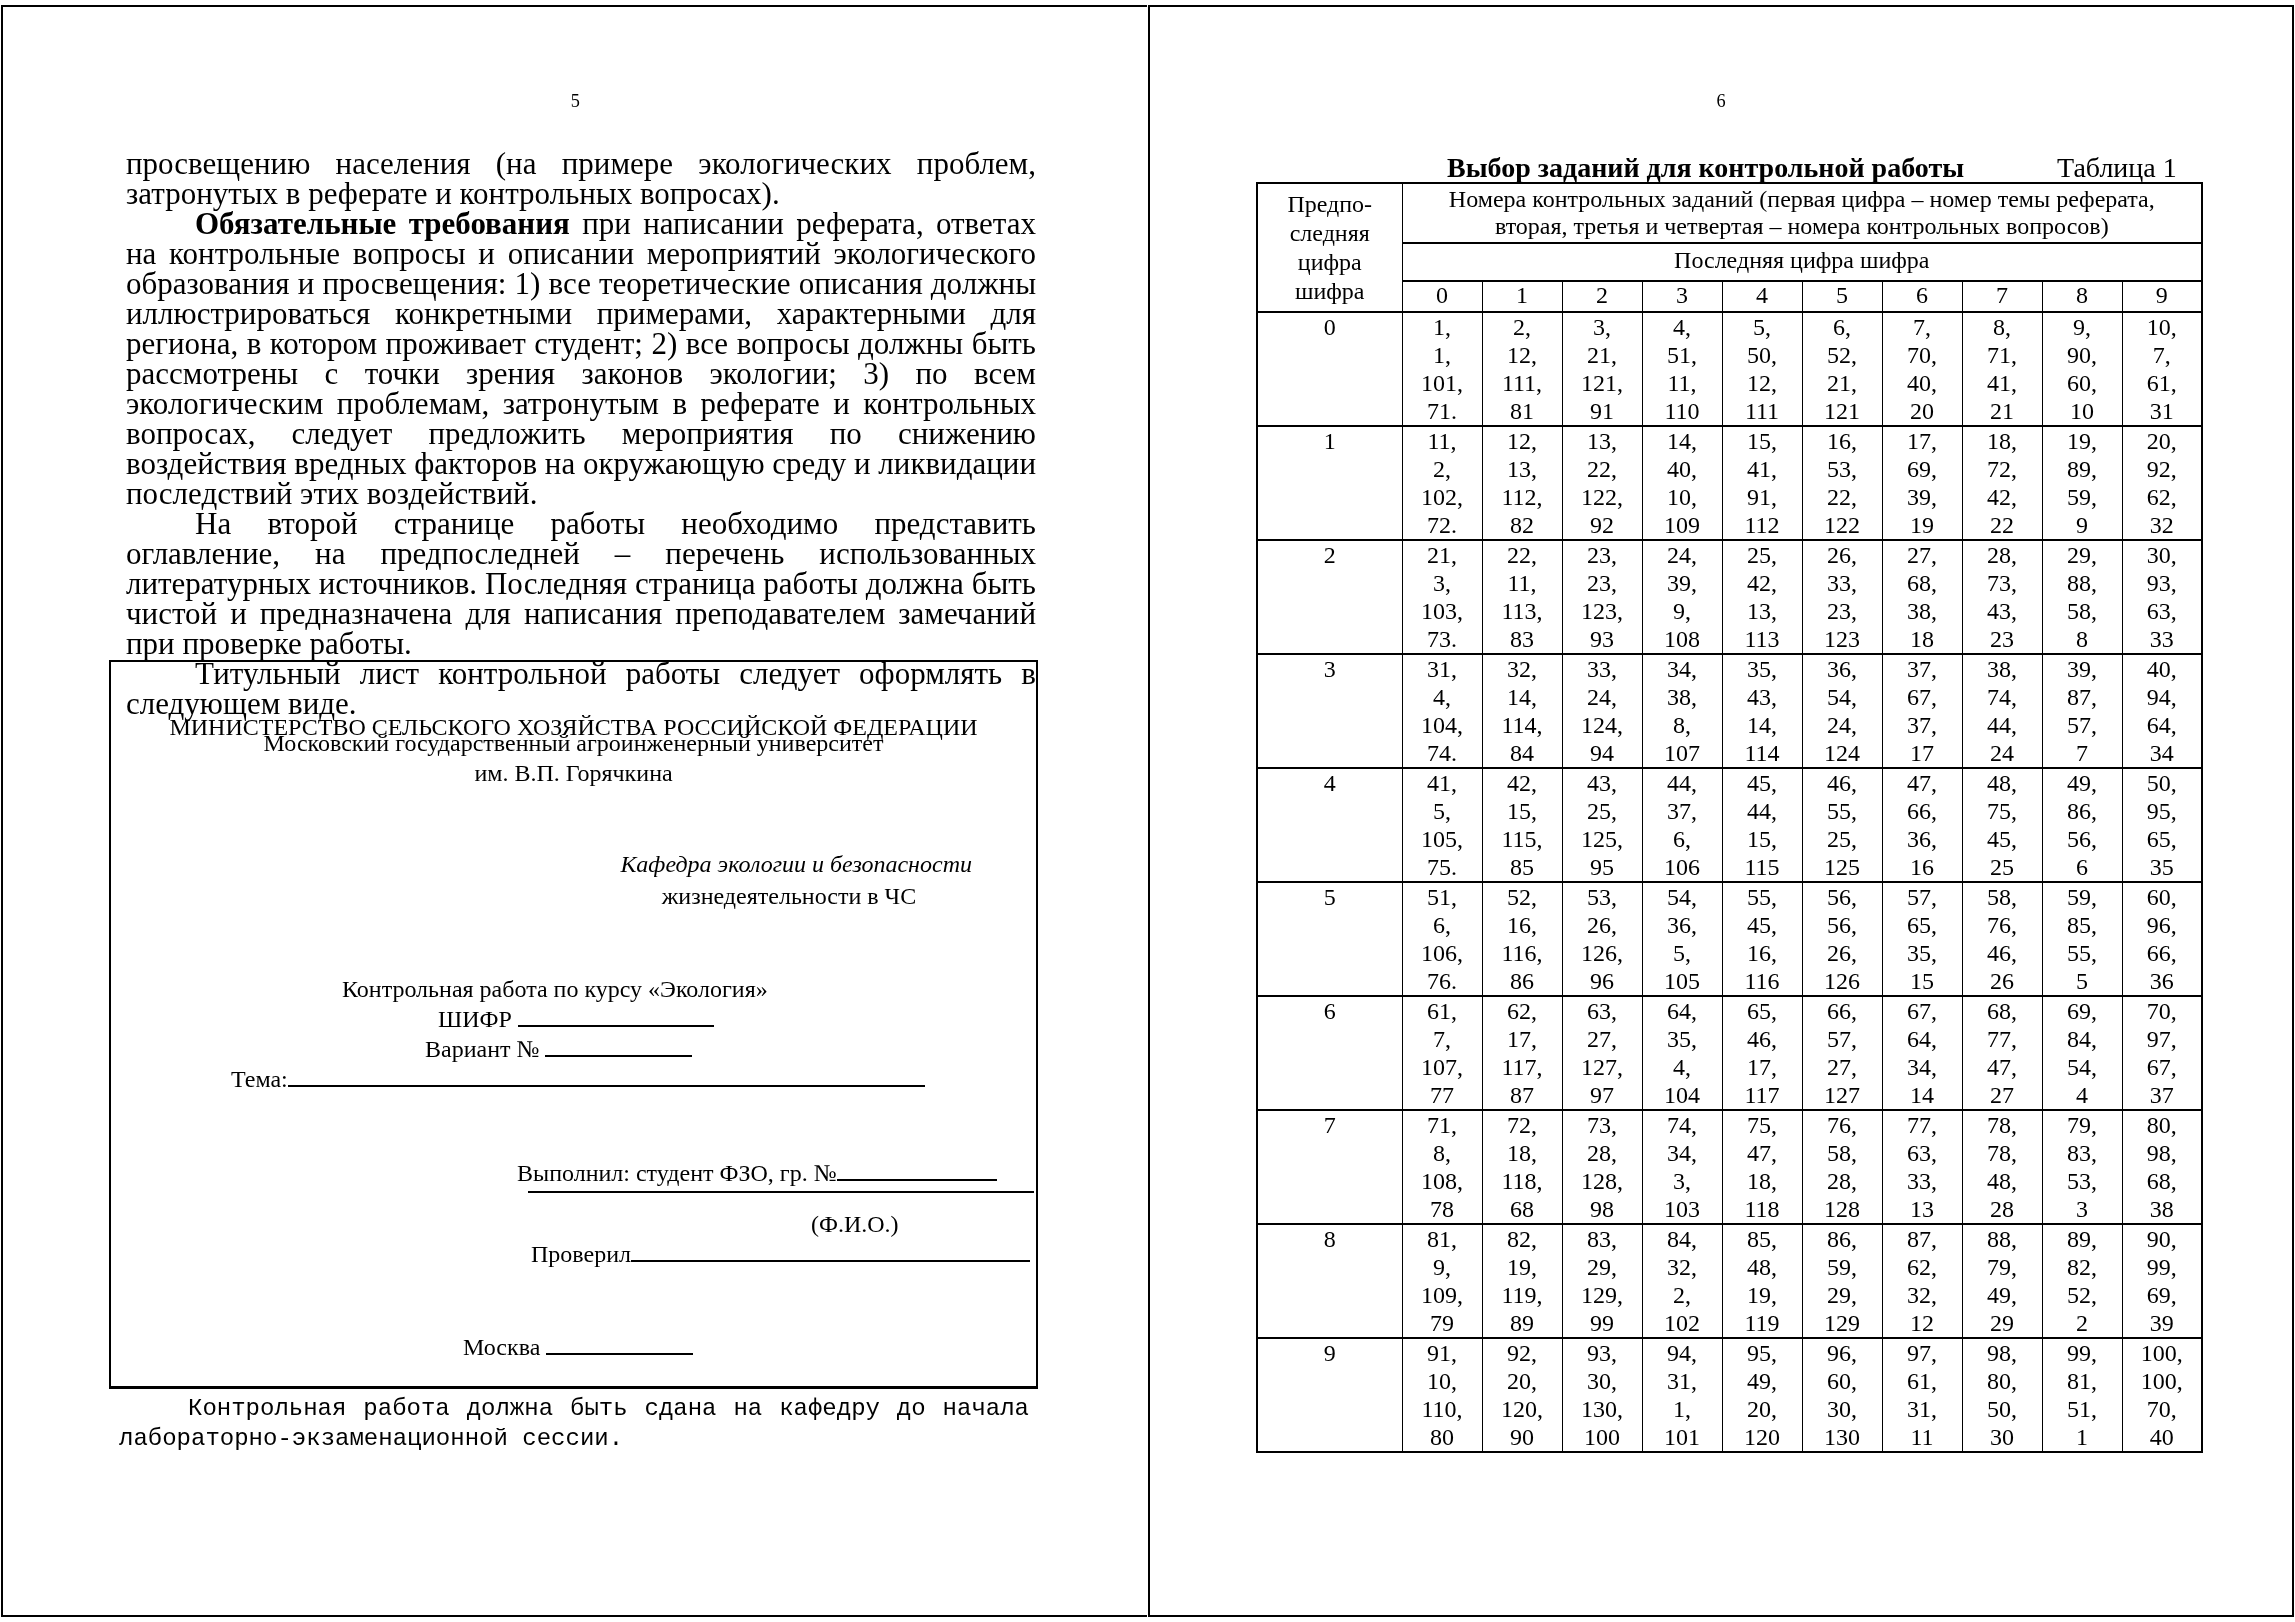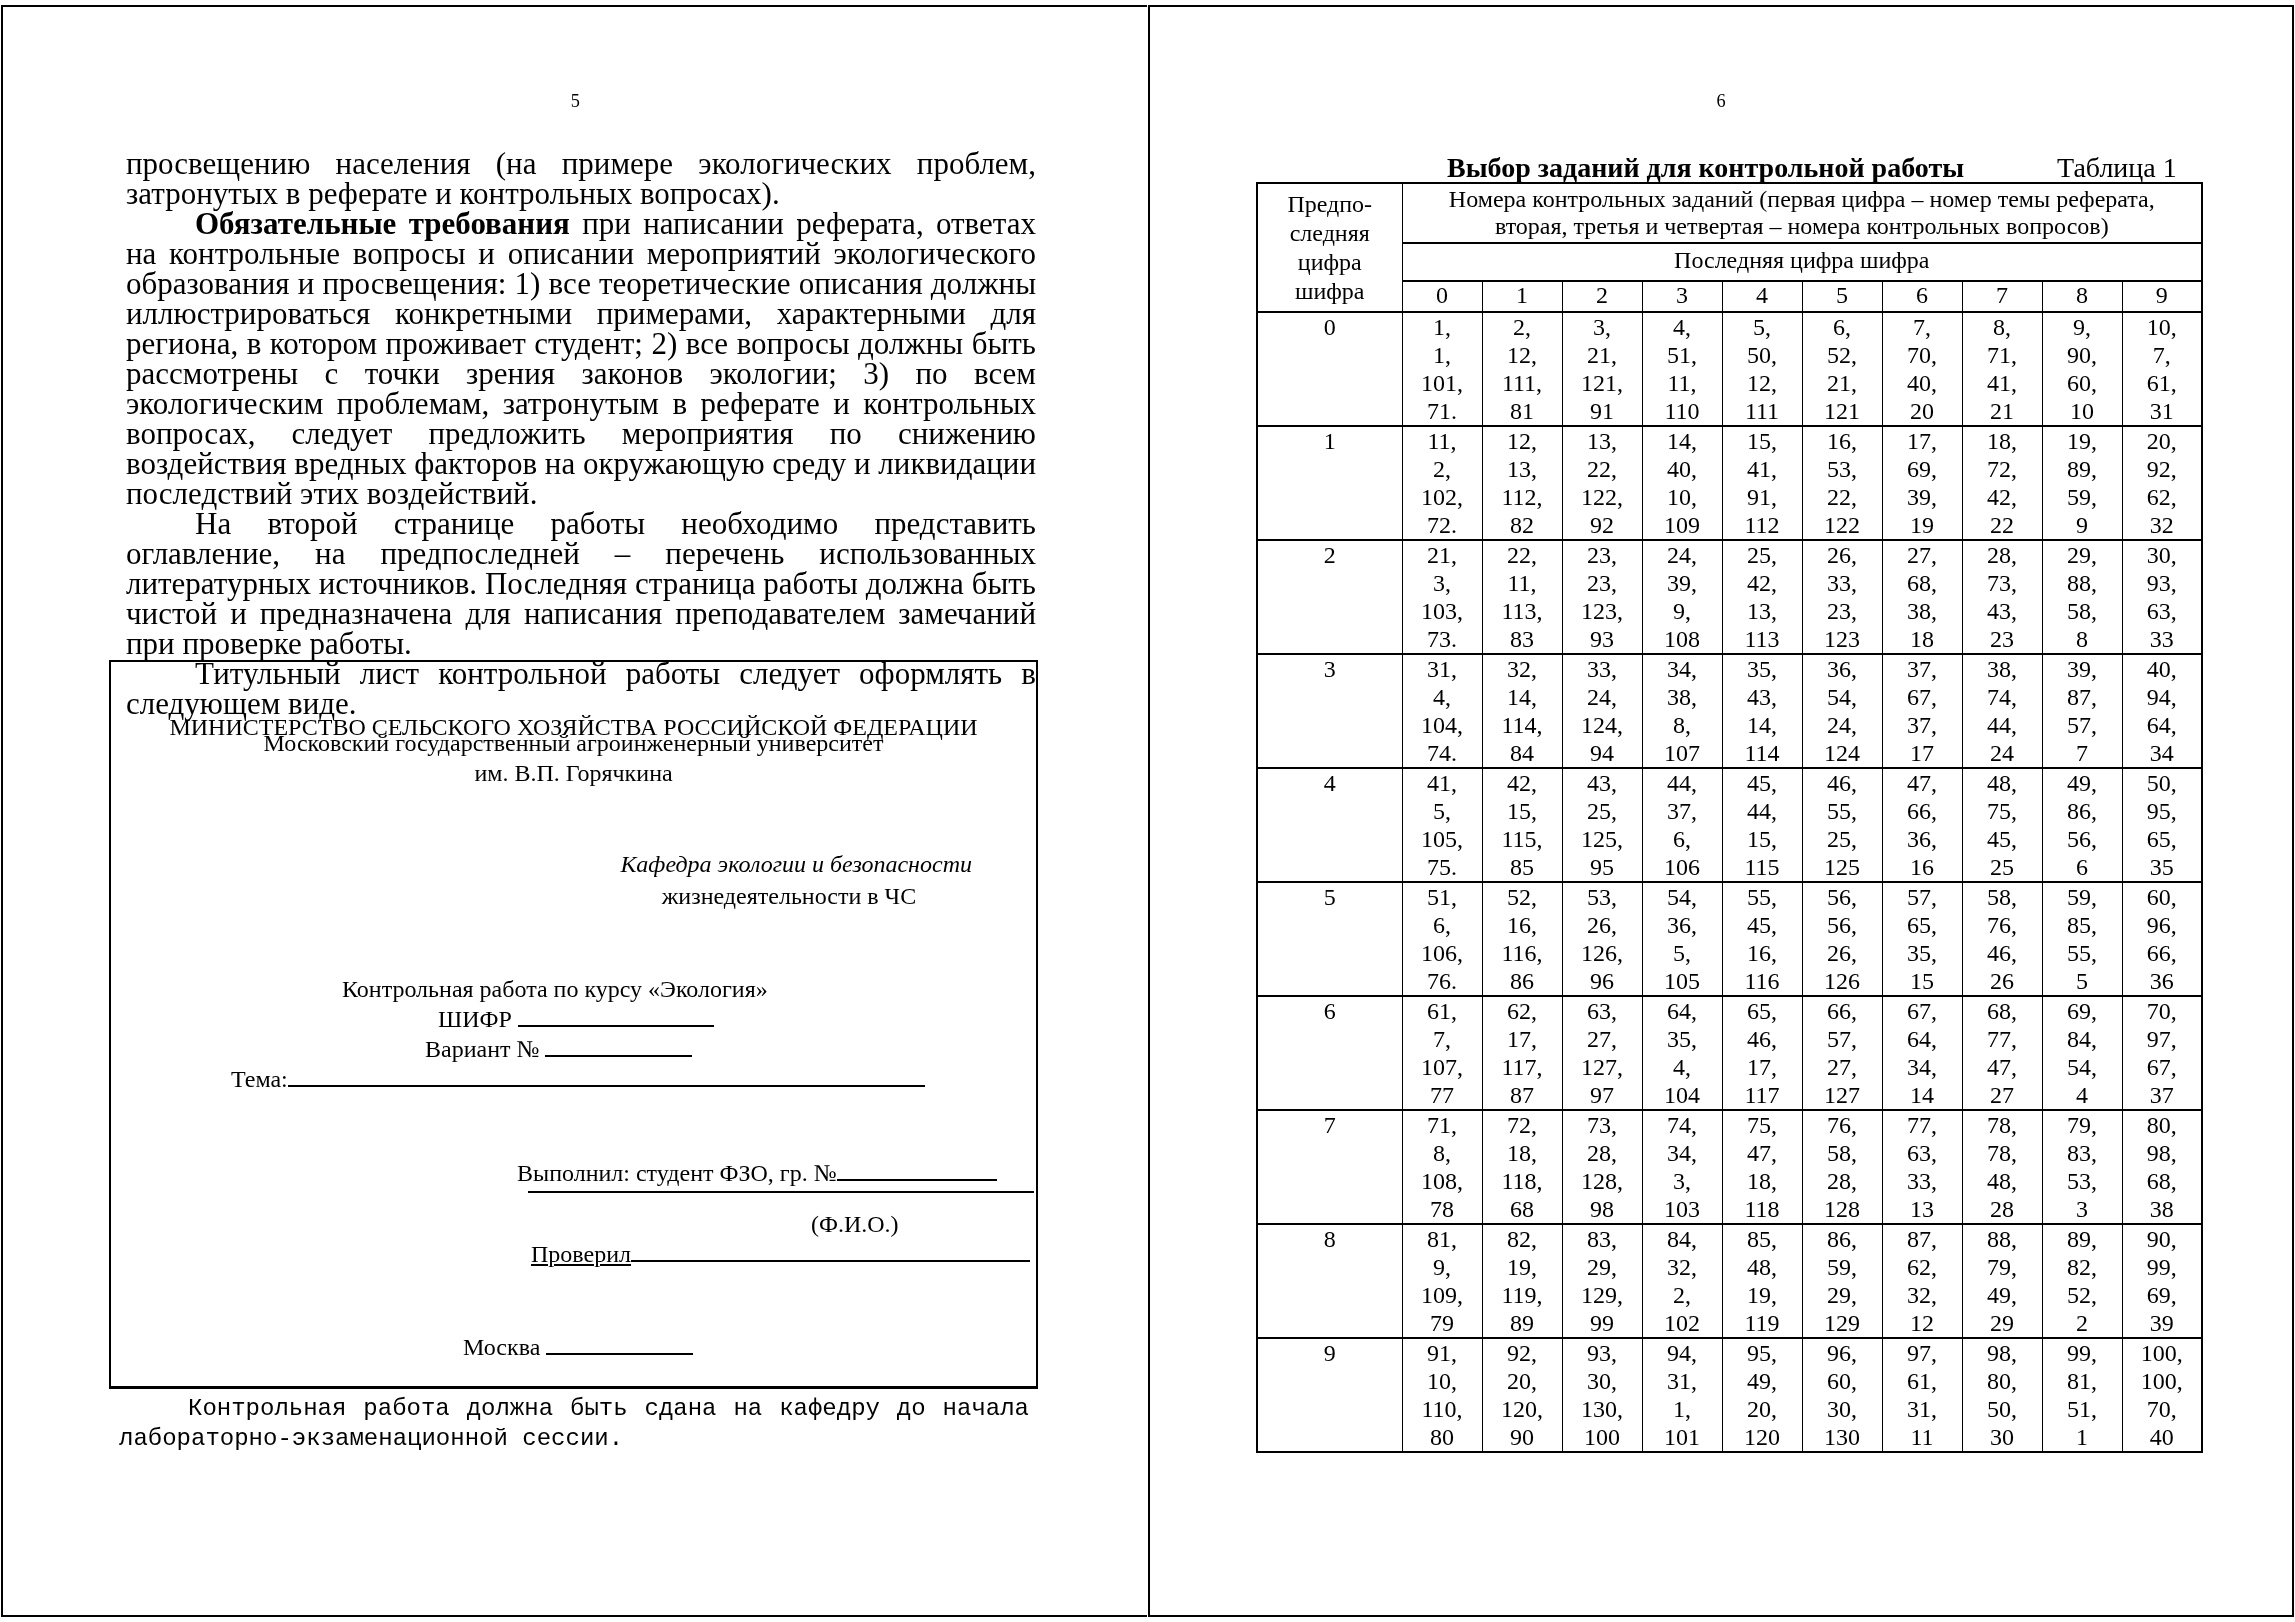--- a/index.html
+++ b/index.html
@@ -59,21 +59,21 @@
   <div class="tb-line center" style="top:97px;">им. В.П. Горячкина</div>
   <div class="tb-line" style="top:188px; left:495px; width:366px; text-align:right;font-style:italic;">Кафедра экологии и безопасности</div>
   <div class="tb-line" style="top:220px; left:495px; width:366px; text-align:center;">жизнедеятельности в ЧС</div>
   <div class="tb-line" style="top:313px; left:231px;text-align:center;">Контрольная работа по курсу «Экология»</div>
   <div class="tb-line" style="top:343px; left:327px;"><span>ШИФР</span> <span class="uline" style="width:196px;"></span></div>
   <div class="tb-line" style="top:373px; left:314px;"><span>Вариант №</span> <span class="uline" style="width:147px;"></span></div>
   <div class="tb-line" style="top:403px; left:120px;"><span>Тема:</span><span class="uline" style="width:637px;"></span></div>
   <div class="tb-line" style="top:497px; left:406px;"><span>Выполнил: студент ФЗО, гр. №</span><span class="uline" style="width:160px;"></span></div>
   <div class="uline" style="position:absolute; top:529px; left:417px; width:506px; height:0;"></div>
   <div class="tb-line" style="top:548px; left:700px;">(Ф.И.О.)</div>
-  <div class="tb-line" style="top:578px; left:420px;text-decoration:underline;"><span>Проверил</span><span class="uline" style="width:399px;"></span></div>
+  <div class="tb-line" style="top:578px; left:420px;"><span>Проверил</span><span class="uline" style="width:399px;"></span></div>
   <div class="tb-line" style="top:671px; left:352px;"><span>Москва</span> <span class="uline" style="width:147px;"></span></div>
 </div>
 
 <div class="after">
   <p class="ind">Контрольная работа должна быть сдана на кафедру до начала лабораторно-экзаменационной сессии.</p>
 </div>
 
 <div class="page" id="page-right">
   <div class="pagenum">6</div>
 </div>

